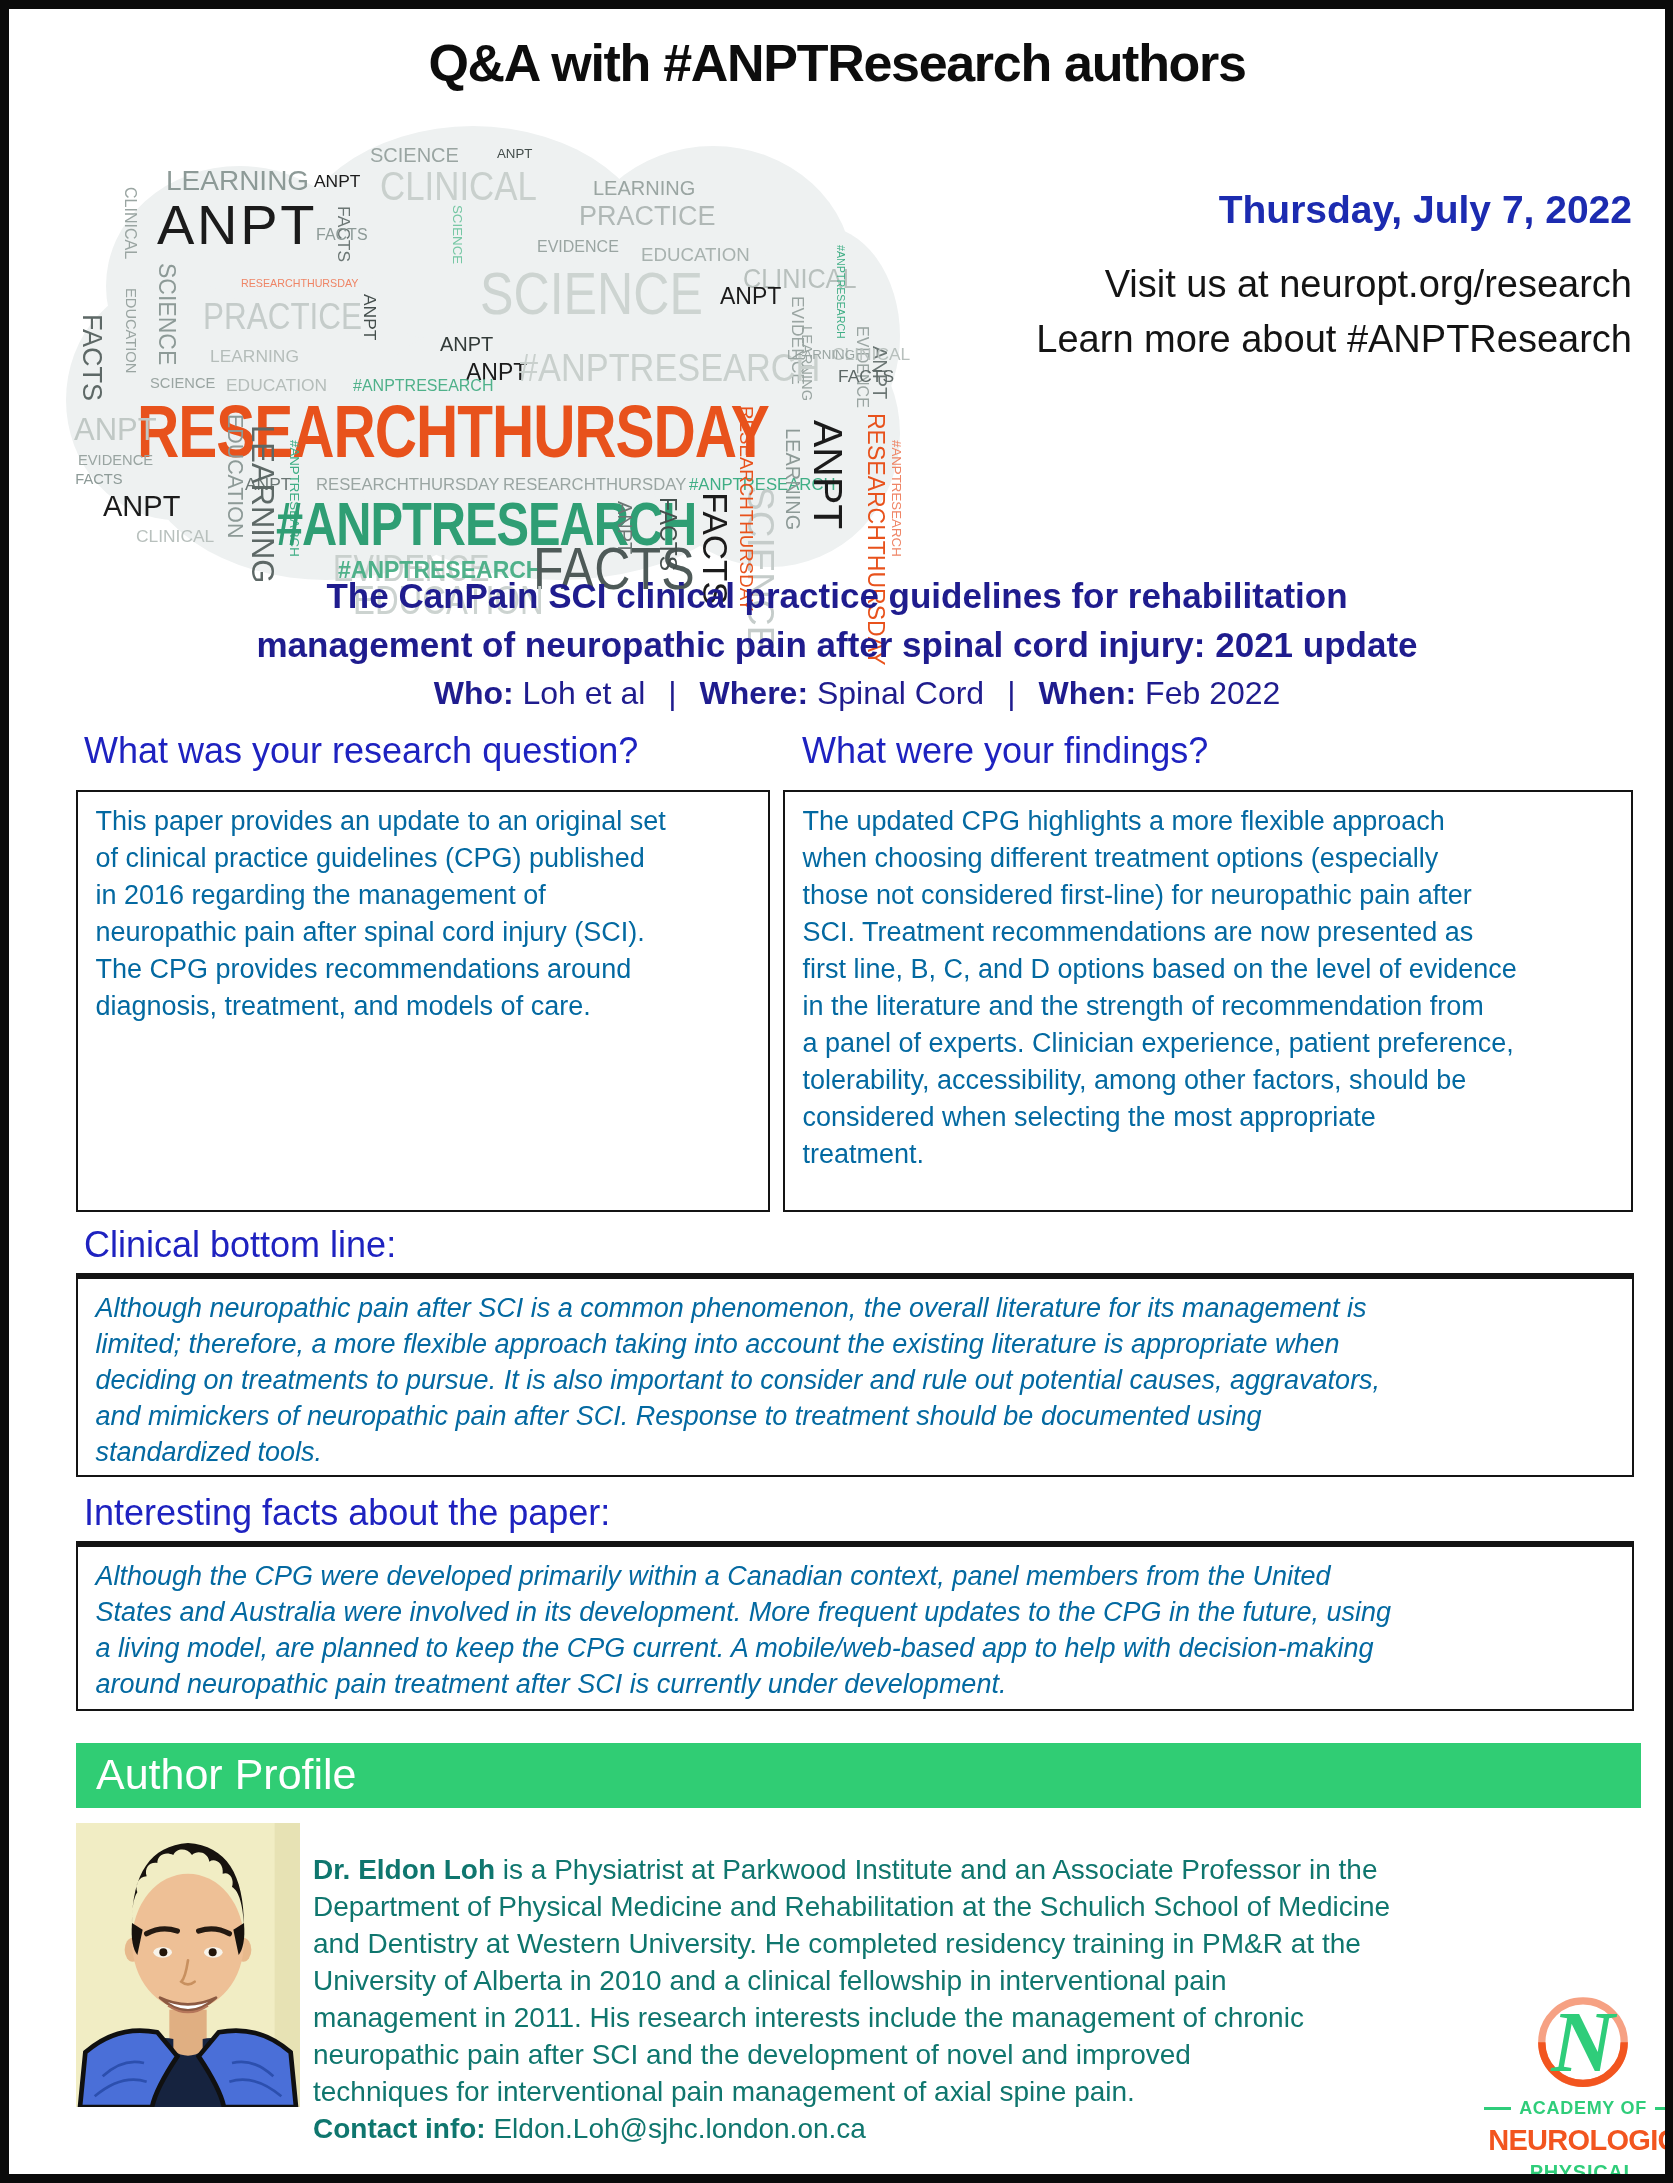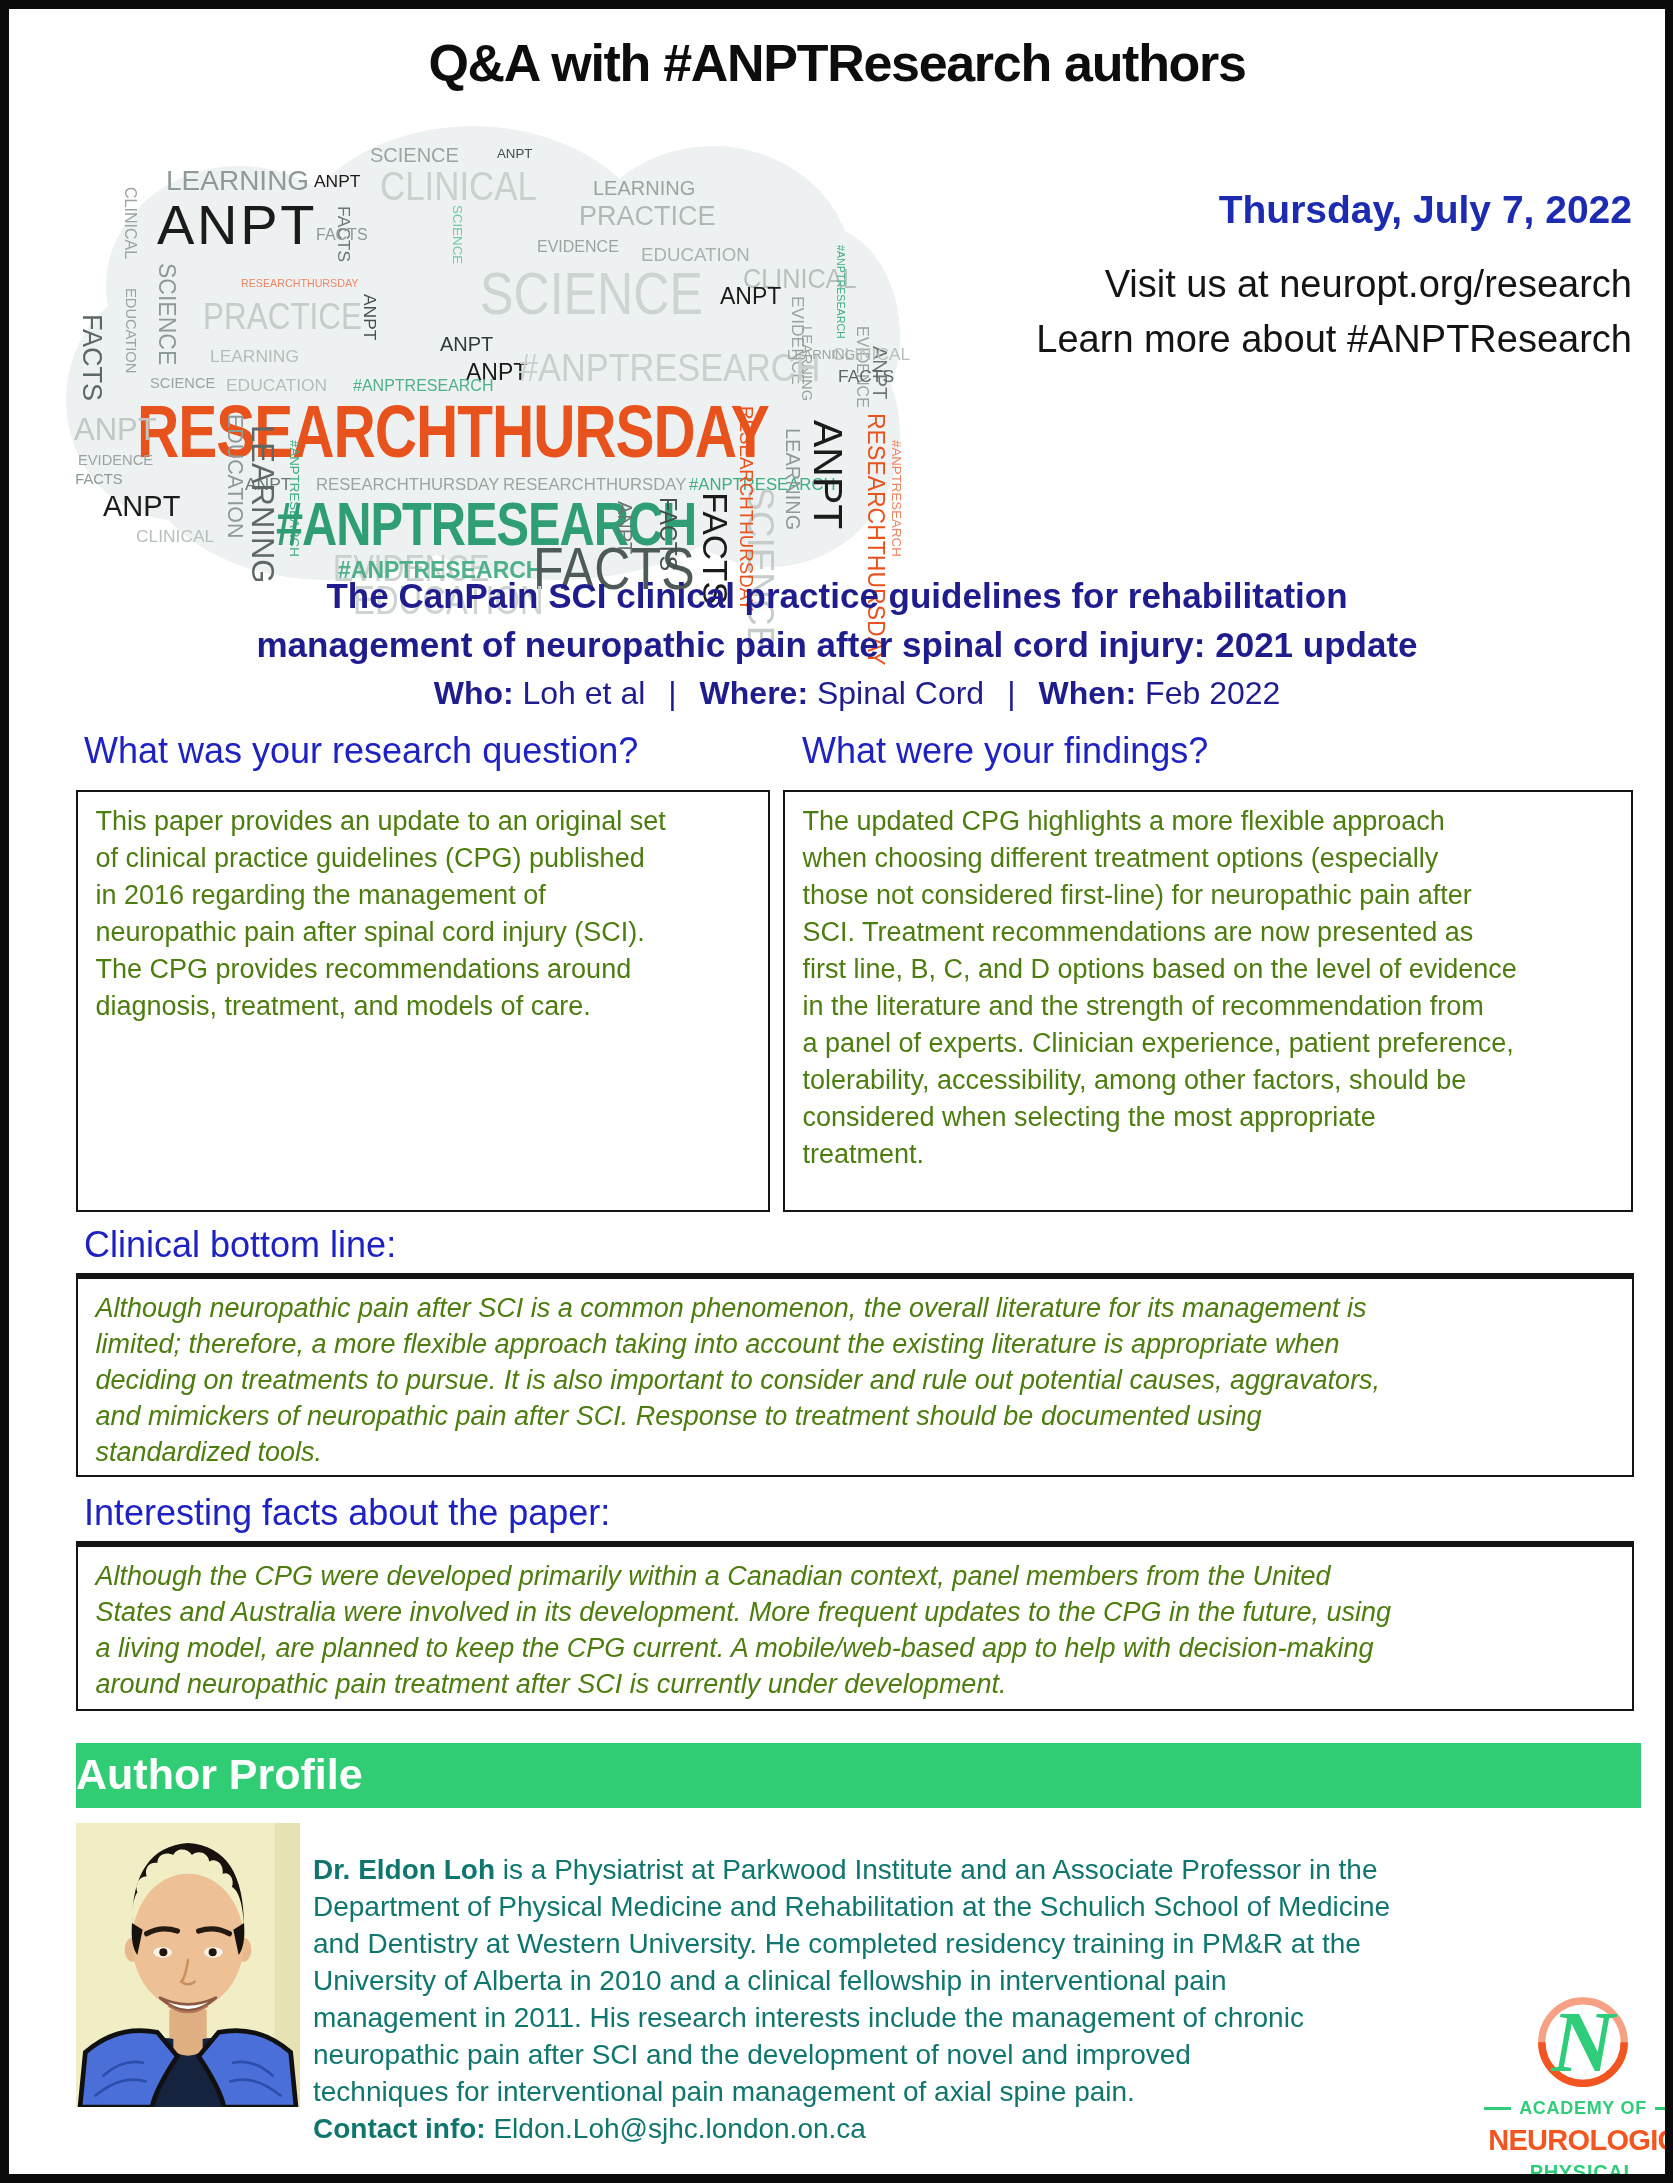--- a/index.html
+++ b/index.html
@@ -31,26 +31,26 @@
     font-size:35px; font-weight:700; line-height:49px;}
   .meta{left:0; right:0; top:666px; text-align:center; color:#1f1c8e; font-size:32px;margin-left:40px;}
   .meta b{font-weight:700;}
   .meta .sep{display:inline-block; padding:0 23px; font-weight:400;}
   
   .h-blue{font-size:36px; font-weight:400; color:#1e22c0;}
   
   .box{
     position:absolute; box-sizing:border-box; border:2.7px solid #141414;
     background:#fff; padding:10.7px 17.4px; font-size:27px; line-height:37px;
-    color:#4d7c0f; white-space:pre-line;
+    color:#0369a1; white-space:pre-line;
   }
   .box.wide{border-top-width:6px; line-height:36px;font-style:italic;}
   
   .banner{left:67px; top:1734px; width:1565px; height:65px; background:#30cd74;}
-  .banner span{display:block; line-height:63px; font-size:43px; color:#ffffff;font-weight:bold;}
+  .banner span{display:block; padding-left:20px; line-height:63px; font-size:43px; color:#ffffff;}
   .photo{left:67px; top:1814px; width:224px; height:284px; overflow:hidden;}
   .bio{left:304px; top:1805px; width:1342px; font-size:28px; line-height:37px; color:#0f766e;}
   .bio .flow{white-space:pre-line;}
   .bio b{font-weight:700;}
   .contact{margin-top:0px;}
   
   .logo{left:1474px; top:1980px; width:200px; text-align:center;}
   .logo svg{overflow:visible; display:block; margin:0 auto;}
   .logo .academy{display:flex; align-items:center; justify-content:center; gap:8px;
      color:#2fcd7a; font-weight:700; font-size:18px; letter-spacing:0.7px; margin-top:4px;}

